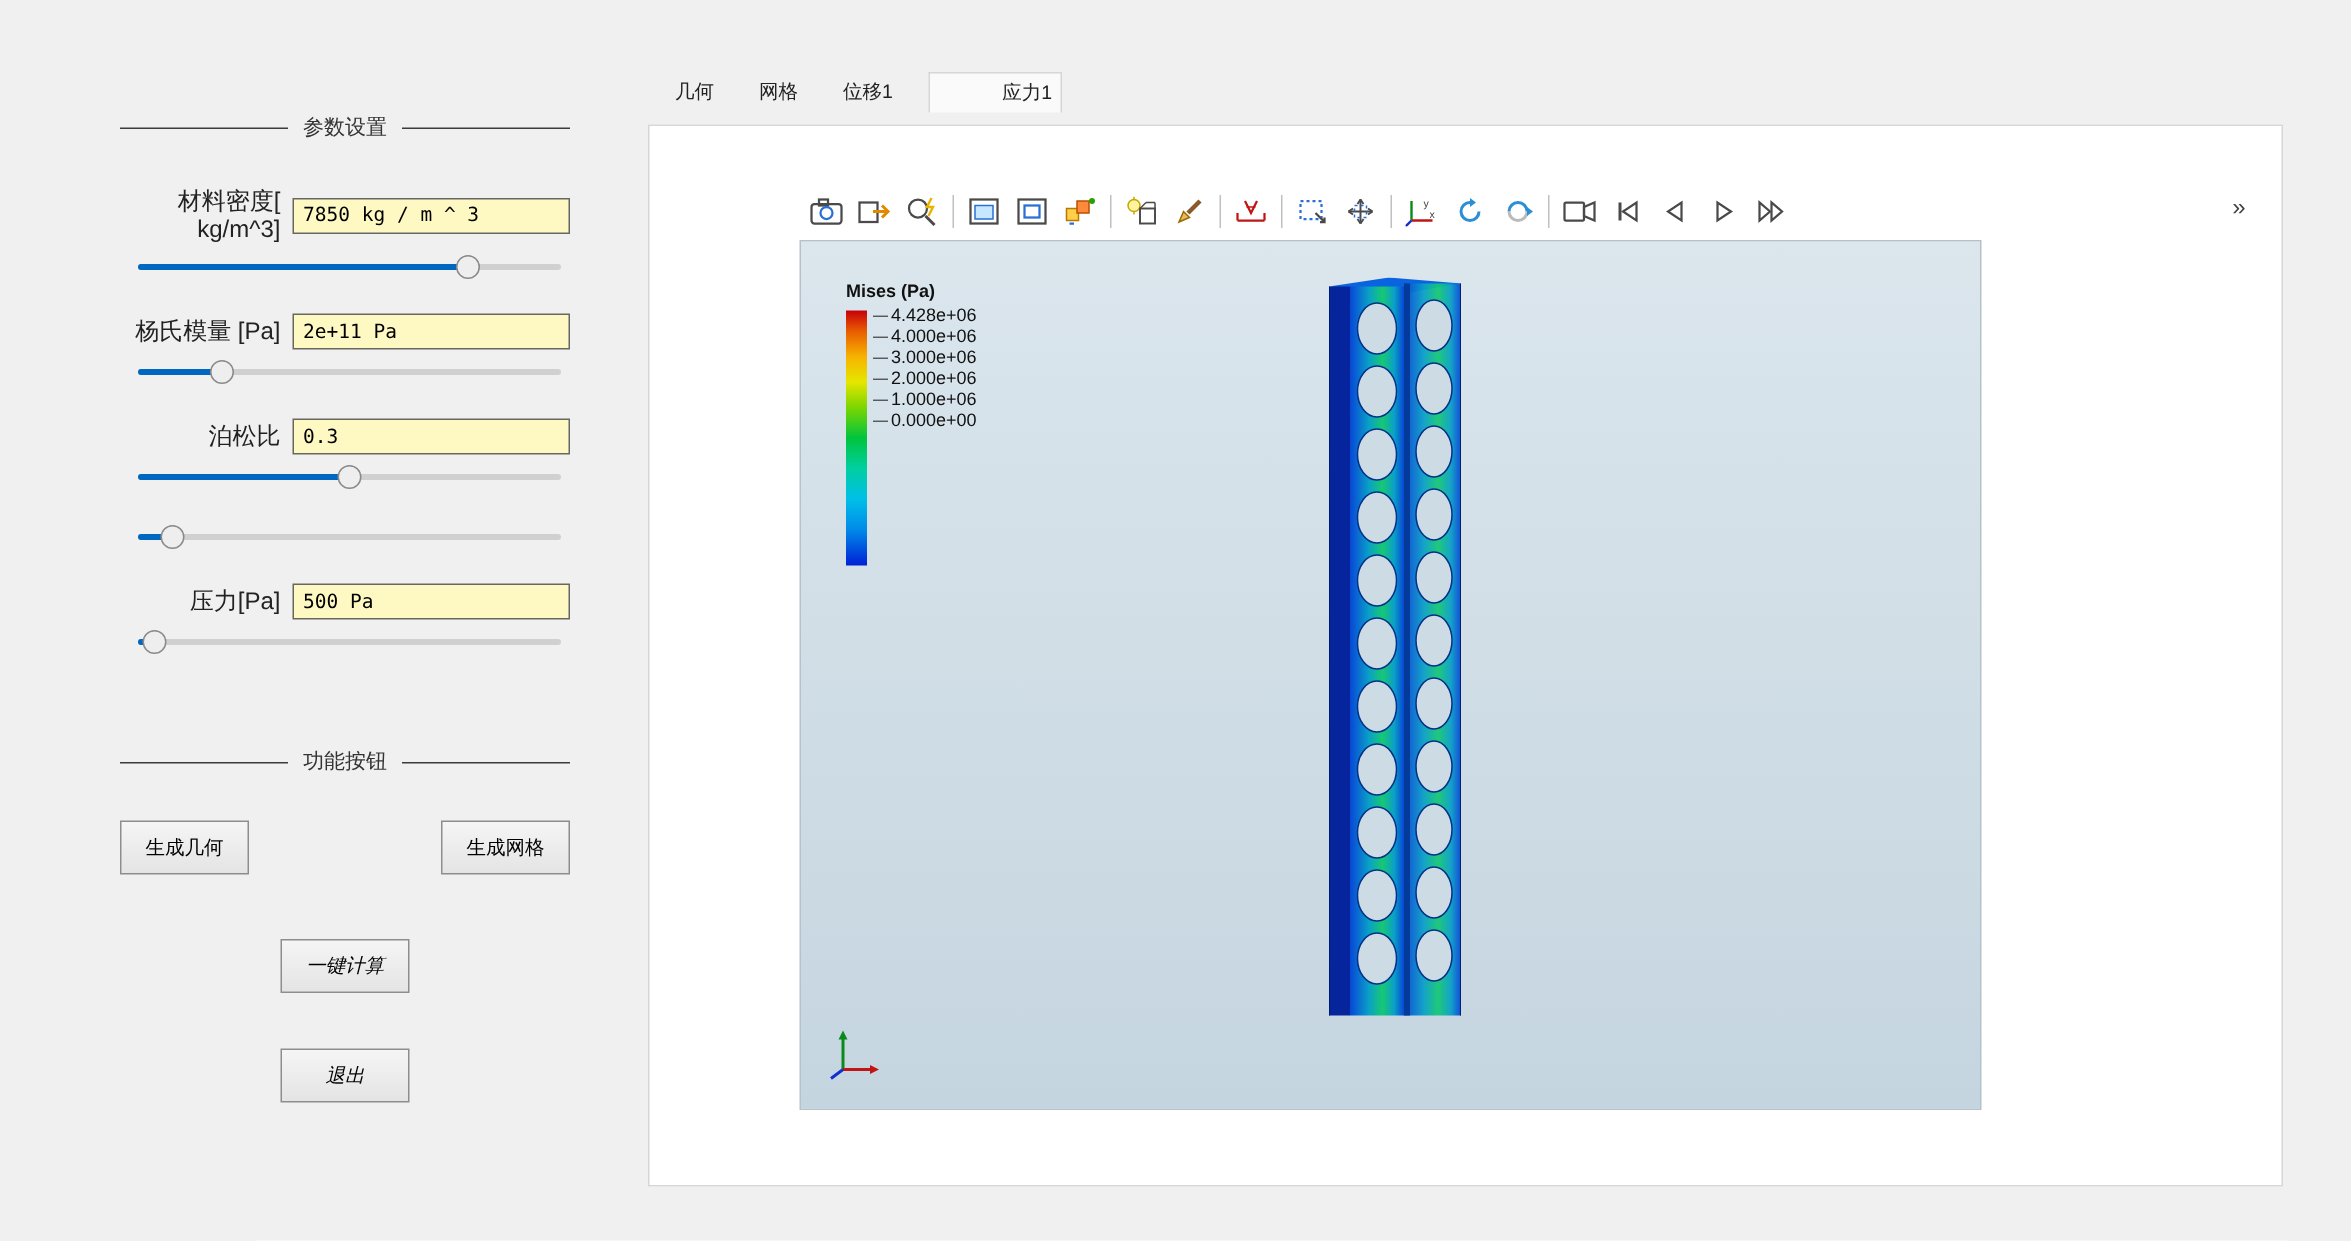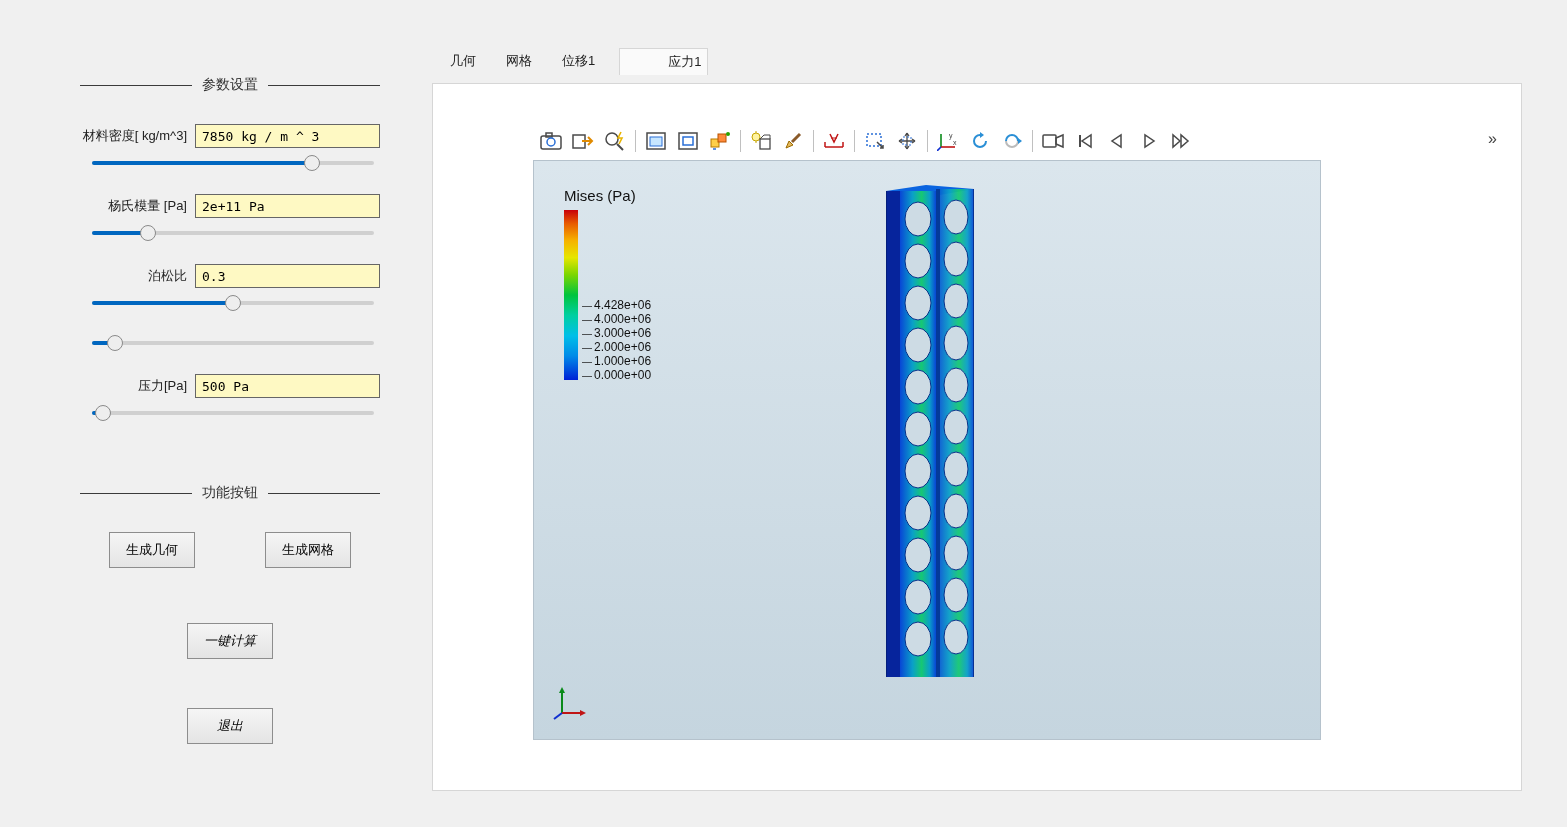--- a/index.html
+++ b/index.html
@@ -35,21 +35,21 @@
   .section-title span { padding: 0 10px; }
   .param-row {
     display: flex;
     align-items: center;
     margin-bottom: 6px;
   }
   .param-label {
     width: 115px;
     text-align: right;
     padding-right: 8px;
-    font-size: 13px;
+    font-size: 16px;
     color: #222;
   }
   .param-input {
     flex: 1;
     border: 1px solid #666;
     padding: 4px 6px;
     font-family: monospace;
     font-size: 13px;
     background: #fef9c3;
     height: 24px;
@@ -83,23 +83,23 @@
     top: 1px;
     width: 16px; height: 16px;
     background: #eee;
     border: 1px solid #8a8a8a;
     border-radius: 50%;
     transform: translateX(-50%);
   }
   .button-grid {
     display: flex;
     flex-wrap: wrap;
-    gap: 25px 70px;
+    gap: 13px 70px;
     margin-top: 10px;
-    justify-content: center;
+    justify-content: space-between;
   }
   .btn {
     width: 86px;
     height: 36px;
     background: linear-gradient(#f5f5f5,#e4e4e4);
     border: 1px solid #8d8d8d;
     font-size: 13px;
     cursor: pointer;
     display: flex;
     align-items: center;
@@ -163,34 +163,34 @@
     width: 788px; height: 580px;
     background: linear-gradient(#dbe6ed,#c5d5df);
     border: 1px solid #b5c2cc;
   }
   .legend {
     position: absolute;
     left: 30px; top: 26px;
     font-size: 13px;
     color: #111;
   }
-  .legend-title { font-weight: 400; margin-bottom: 6px; font-size: 15px; }
+  .legend-title { font-weight: 700; margin-bottom: 6px; font-size: 12px; }
   .legend-body { display: flex; }
   .colorbar {
     width: 14px; height: 170px;
     background: linear-gradient(to bottom,
       #c8000a 0%, #e85b00 8%, #f6b200 18%, #e6e600 28%,
       #7cd600 38%, #00c43d 50%, #00cfa1 62%,
       #00bfe8 74%, #008ae8 86%, #0020d6 100%);
     margin-right: 4px;
   }
   .ticks {
     display: flex;
     flex-direction: column;
-    justify-content: flex-end;
+    justify-content: flex-start;
     height: 176px;
     font-size: 12px;
     margin-top:-4px;
   }
   .tick { display:flex; align-items:center; }
   .tick::before {
     content:"—";
     color:#222;
     margin-right:2px;
     font-size:10px;

